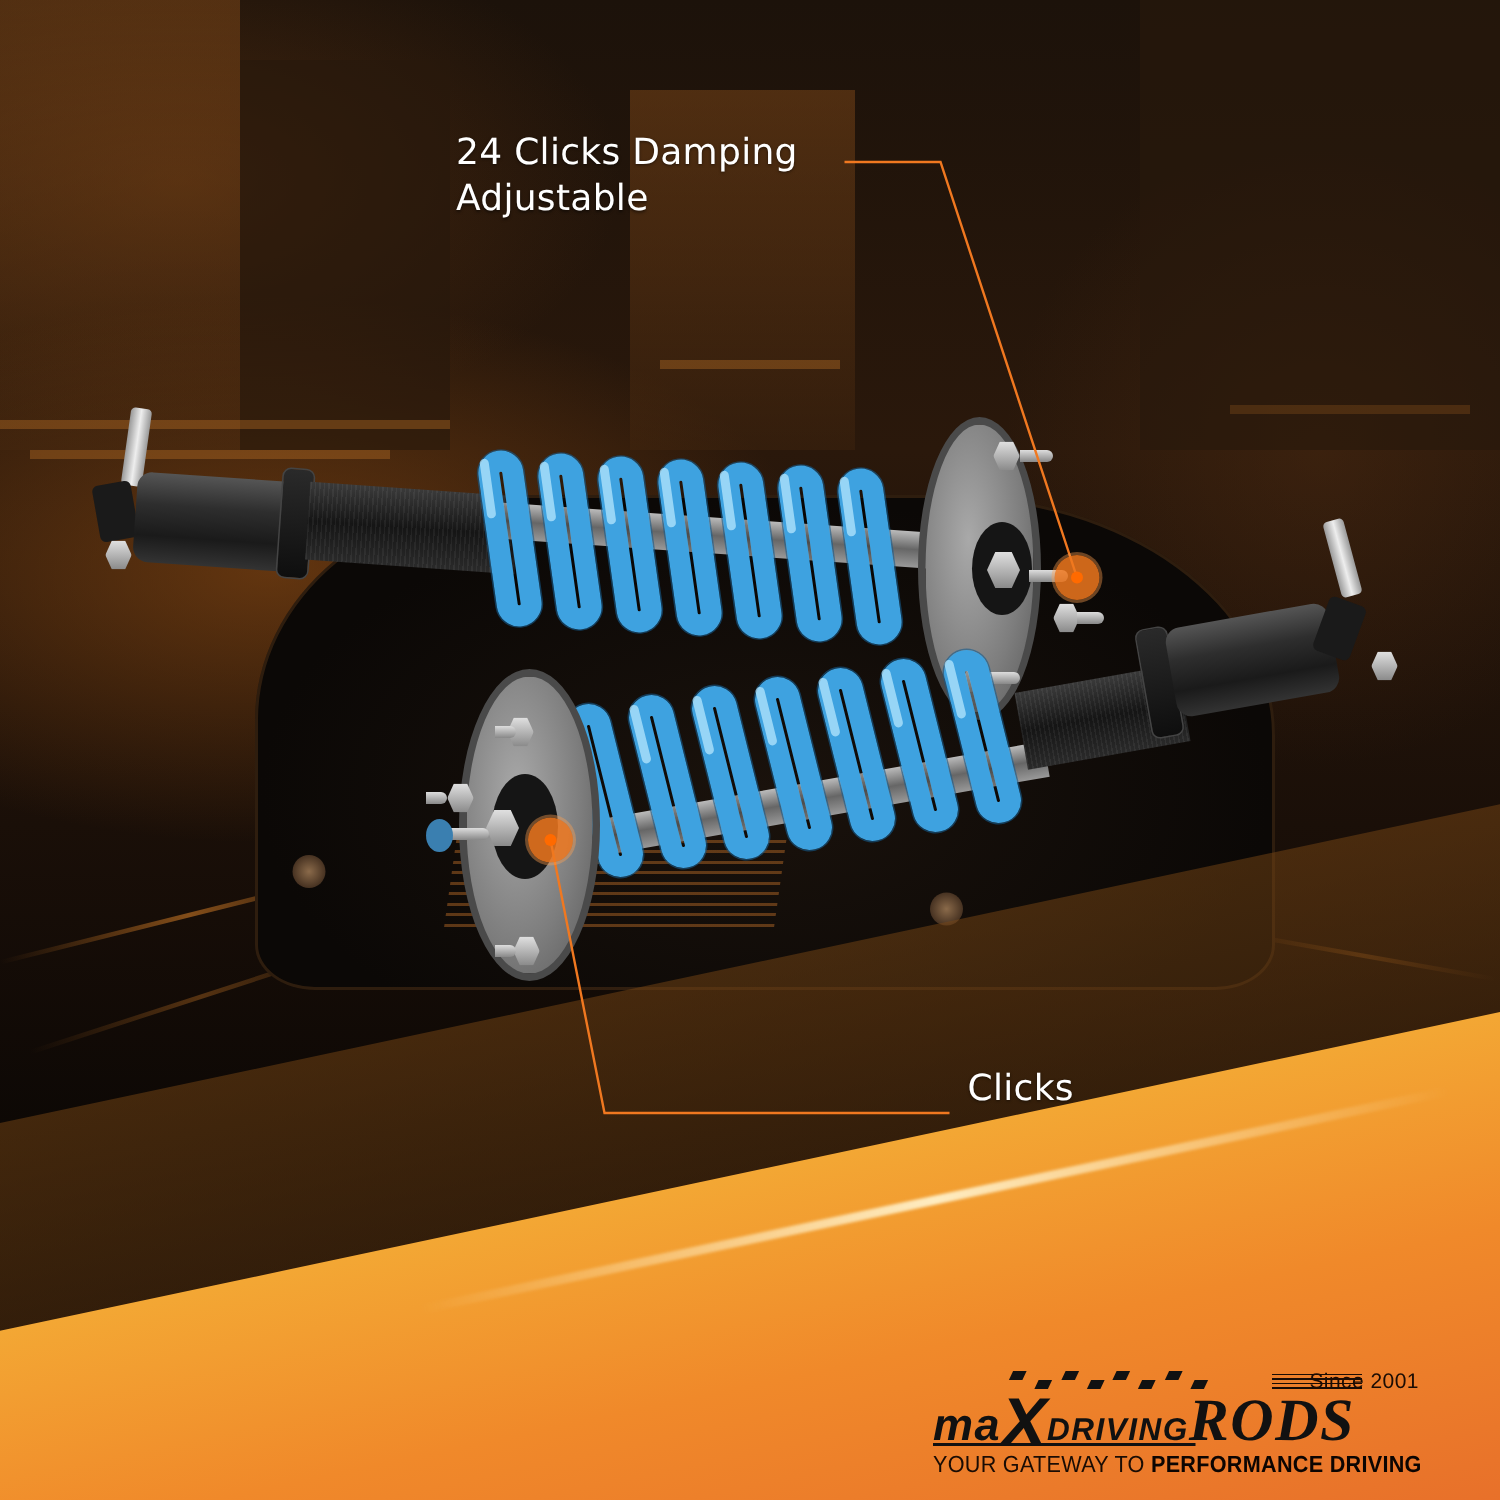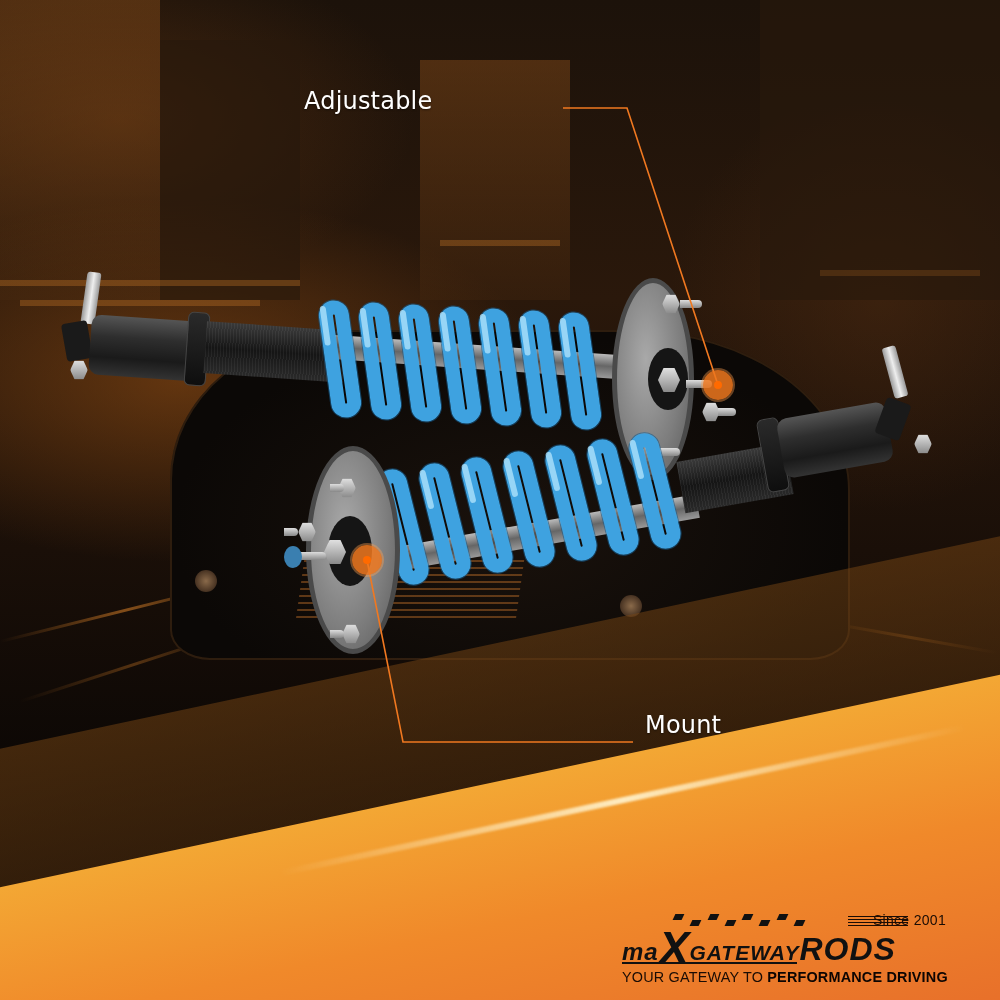--- a/index.html
+++ b/index.html
@@ -115,24 +115,24 @@
     }
     .speed-lines { position: absolute; left: 226px; top: 4px; width: 60px; height: 12px;
       background: repeating-linear-gradient(180deg, #1a0c04 0 1px, transparent 1px 3px); }
     .checkers { position: absolute; left: 52px; top: 2px; width: 130px; height: 14px; display: flex; gap: 8px; }
     .checkers span { width: 10px; height: 6px; background: #111; transform: skewX(-25deg); }
     .checkers span:nth-child(even) { margin-top: 6px; }
     .logo-word {
       position: absolute; left: 0; top: 14px; font-family: "Liberation Sans", sans-serif;
       font-weight: bold; font-style: italic; color: #111; white-space: nowrap; line-height: 36px;
     }
-    .logo-ma { font-size: 24px; letter-spacing: 1px; }
+    .logo-ma { font-size: 30px; letter-spacing: 1px; }
     .logo-x { font-size: 46px; font-weight: 900; position: relative; top: 4px; }
     .logo-peeding { font-size: 21px; letter-spacing: 1px; }
-    .logo-rods { font-size: 32px; letter-spacing: 1px; }
+    .logo-rods { font-size: 40px; letter-spacing: 1px; font-family: Liberation Serif, serif; }
     .logo-underline { position: absolute; left: 0; top: 50px; width: 175px; height: 2px; background: #111; }
     .logo-tagline {
       position: absolute; left: 0; top: 56px; font-family: "Liberation Sans", sans-serif;
       font-size: 15.5px; color: #1a0c04; white-space: nowrap; letter-spacing: 0.2px;
       transform: scaleX(0.93); transform-origin: left center;
     }
     .logo-tagline b { font-weight: bold; color: #0c0502; }
   </style>
 </head>
 <body>
@@ -226,41 +226,42 @@
   </svg>
 
   <div class="hotspot" style="left:703px;top:370px;">
     <div class="dot"></div>
   </div>
   <div class="hotspot" style="left:352px;top:545px;">
     <div class="dot"></div>
   </div>
 
   <div class="callout-label" style="left:304px;top:86px;">
+    <div>24 Clicks Damping</div>
     <div>Adjustable</div>
   </div>
   <div class="callout-label" style="left:645px;top:710px;">
-    <div>Mount</div>
+    <div>Clicks</div>
   </div>
 
   <div class="logo">
     <div class="checkers">
       <span></span>
         <span></span>
         <span></span>
         <span></span>
         <span></span>
         <span></span>
         <span></span>
         <span></span>
     </div>
     <div class="speed-lines"></div>
     <div class="logo-since">Since 2001</div>
     <div class="logo-word">
-      <span class="logo-ma">ma</span><span class="logo-x">X</span><span class="logo-peeding">GATEWAY</span><span class="logo-rods">RODS</span>
+      <span class="logo-ma">ma</span><span class="logo-x">X</span><span class="logo-peeding">DRIVING</span><span class="logo-rods">RODS</span>
     </div>
     <div class="logo-underline"></div>
     <div class="logo-tagline">
       <span>YOUR GATEWAY TO </span><b>PERFORMANCE DRIVING</b>
     </div>
   </div>
 
 </div>
 
 </body></html>

